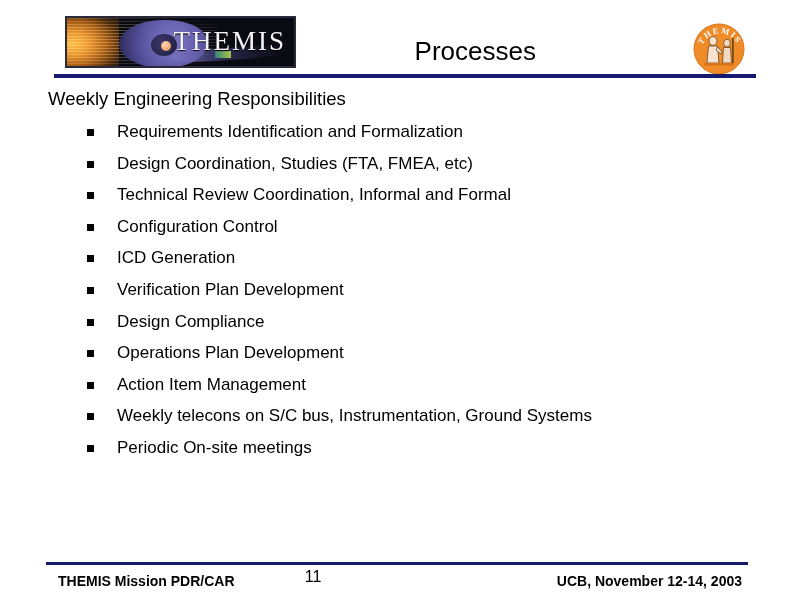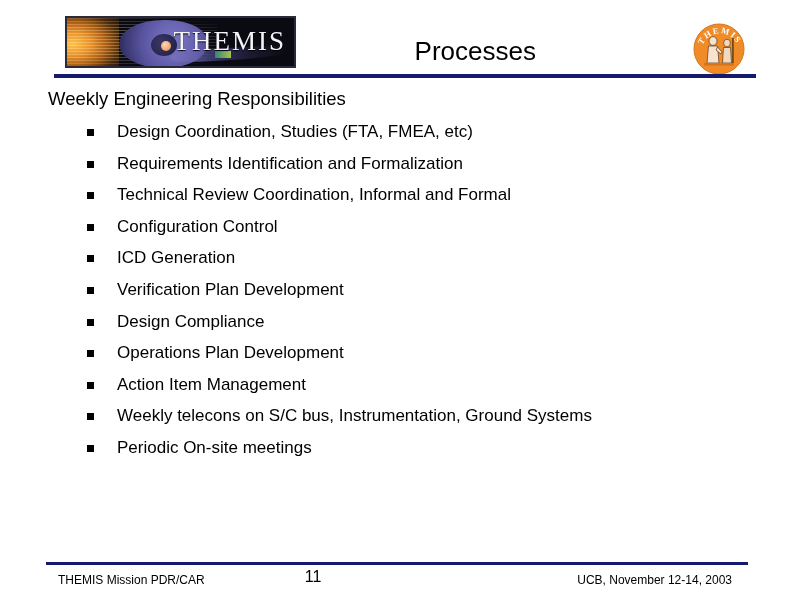--- a/index.html
+++ b/index.html
@@ -199,27 +199,27 @@
   }
   #footer {
     position: absolute;
     left: 0;
     top: 568px;
     width: 792px;
     height: 24px;
   }
   .footer-text {
     position: absolute;
-    font-size: 12px;
-    font-weight: normal;
+    font-size: 14px;
+    font-weight: bold;
     color: #000000;
     white-space: nowrap;
   }
   #footer-left  { left: 58px;  top: 5px; }
-  #footer-right { right: 60px; top: 5px; }
+  #footer-right { right: 50px; top: 5px; }
   #footer-page {
     position: absolute;
     left: 0;
     top: 0;
     width: 648px;
     text-align: center;
     font-size: 16px;
     color: #000000;
     padding-right: 22px;
     box-sizing: border-box;
@@ -272,25 +272,25 @@
   <div id="header-rule"></div>
 </div>
 
 <div id="content">
 
   <div id="section-heading">Weekly Engineering Responsibilities</div>
 
   <ul id="bullet-list">
     <li>
       <span class="bullet-marker"></span>
+      <span>Requirements Identification and Formalization</span>
+    </li>
+    <li>
+      <span class="bullet-marker"></span>
       <span>Design Coordination, Studies (FTA, FMEA, etc)</span>
-    </li>
-    <li>
-      <span class="bullet-marker"></span>
-      <span>Requirements Identification and Formalization</span>
     </li>
     <li>
       <span class="bullet-marker"></span>
       <span>Technical Review Coordination, Informal and Formal</span>
     </li>
     <li>
       <span class="bullet-marker"></span>
       <span>Configuration Control</span>
     </li>
     <li>

